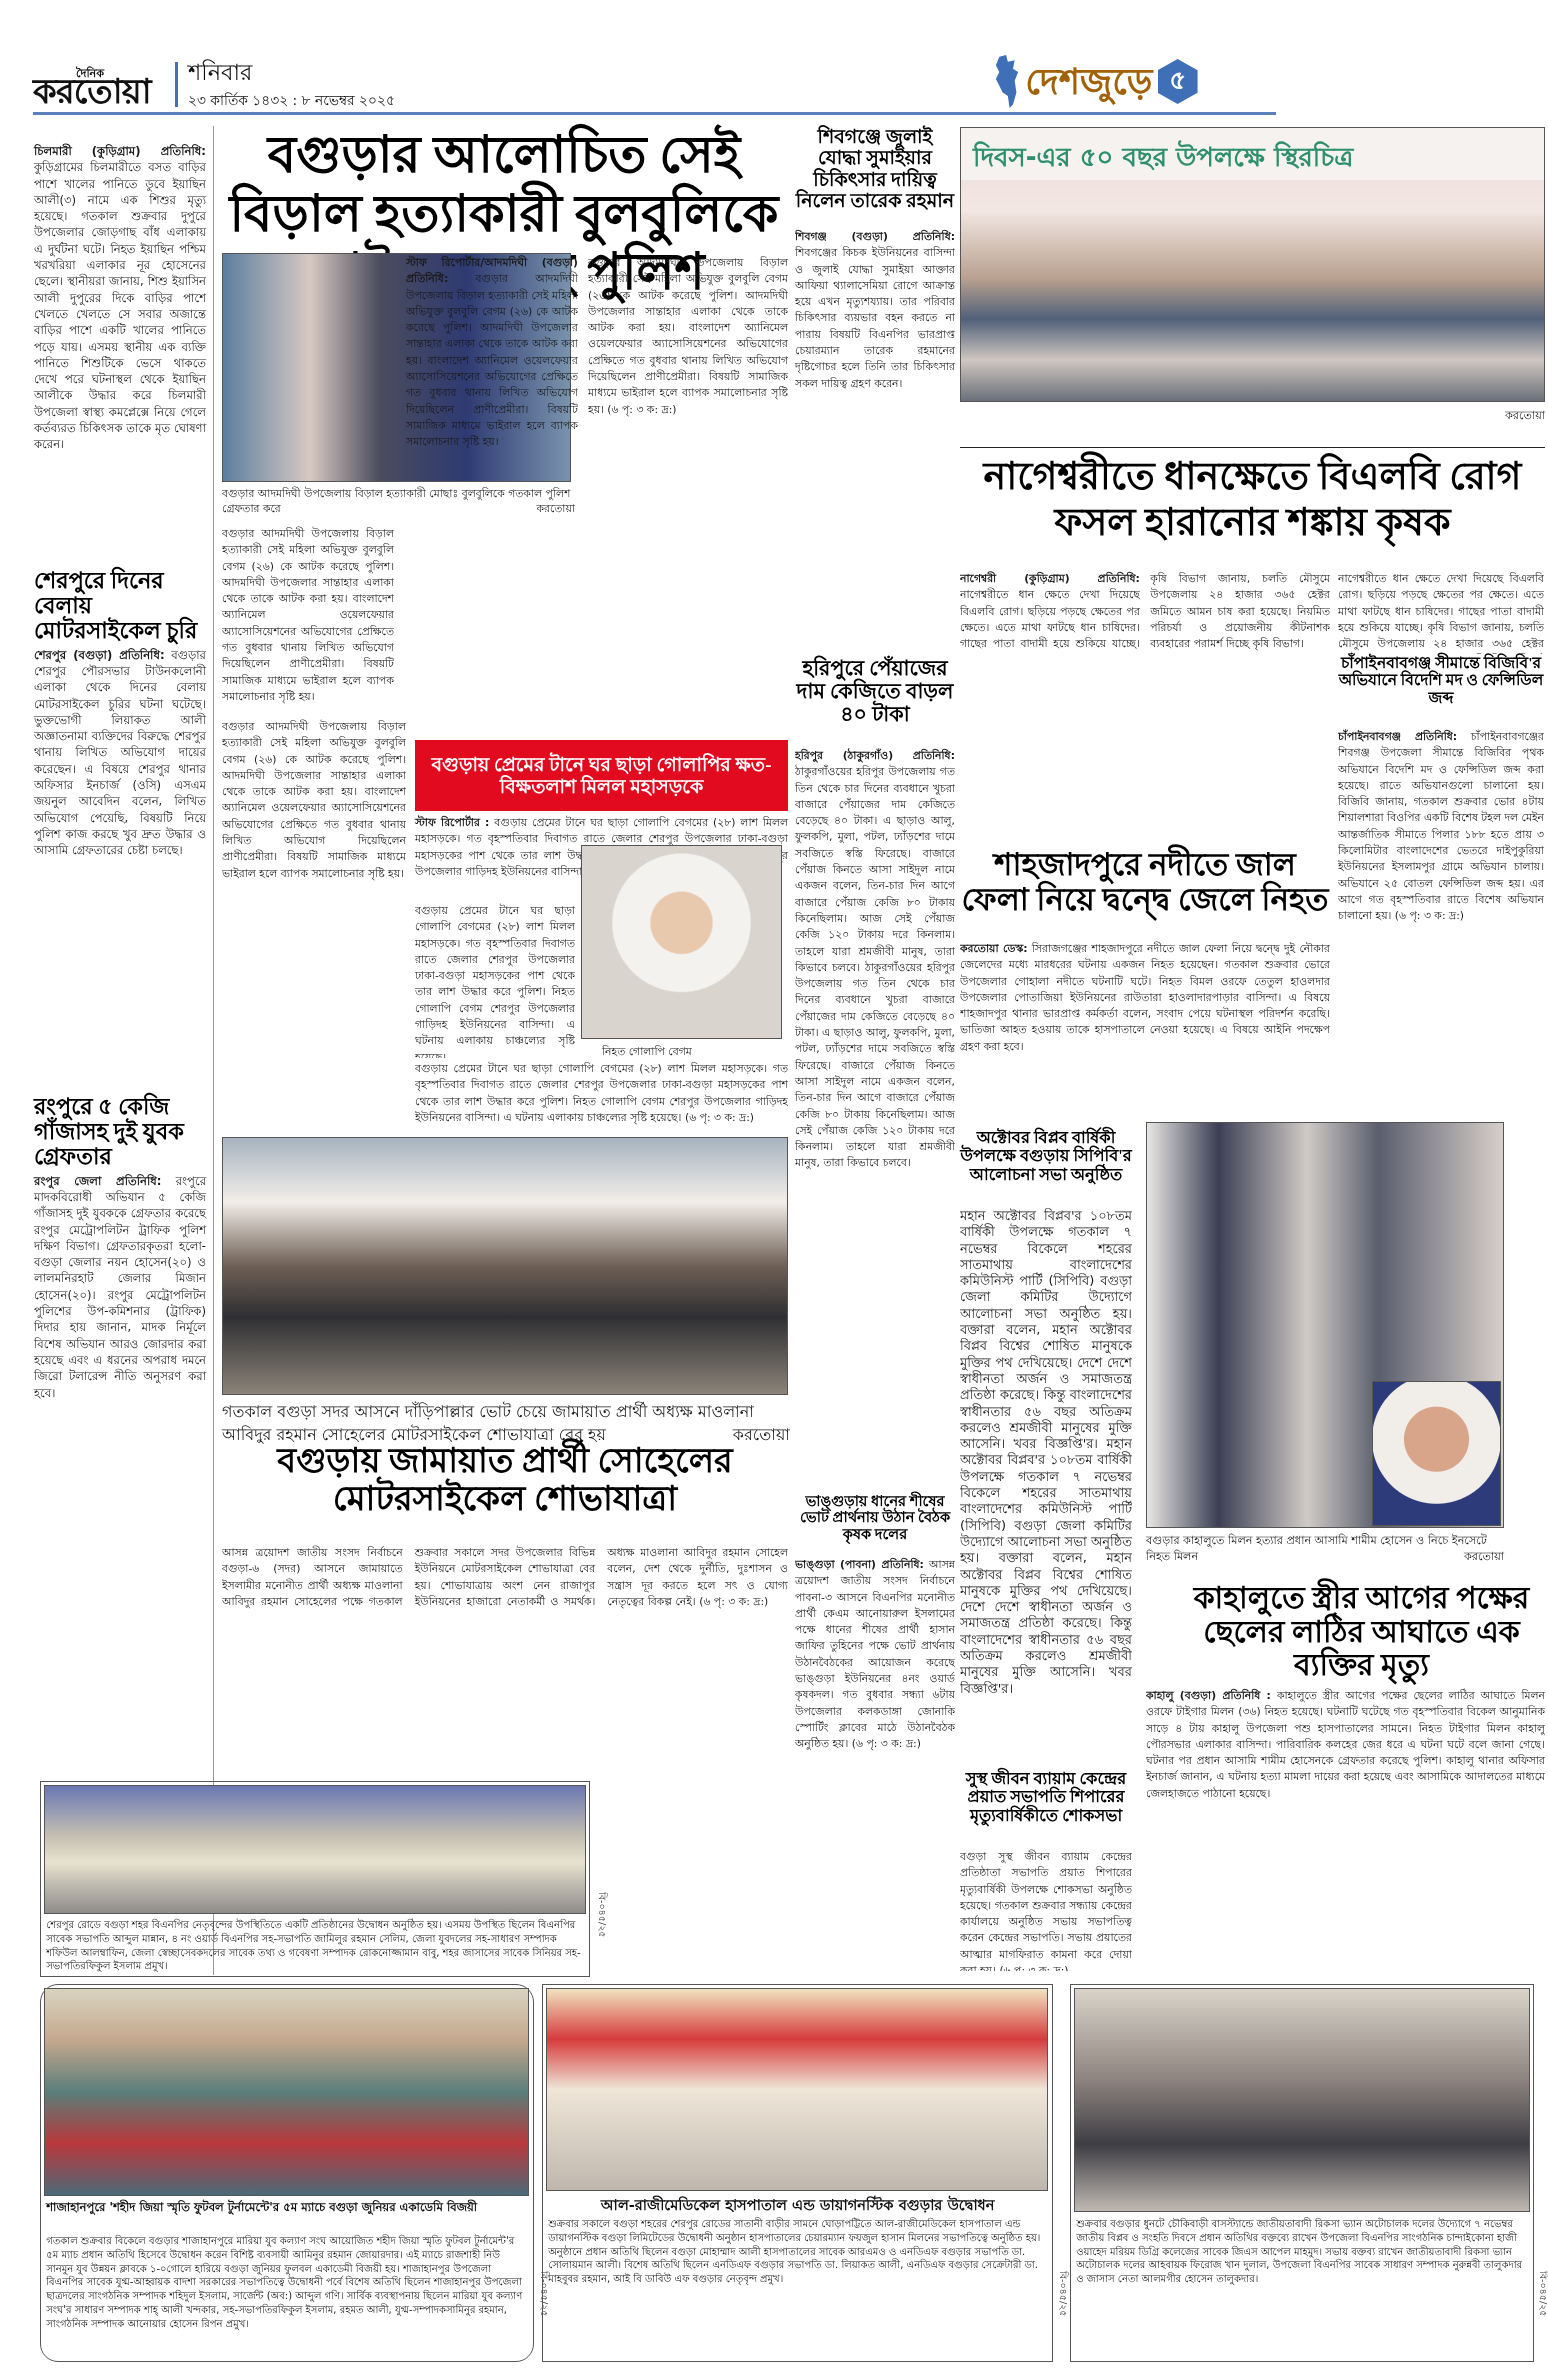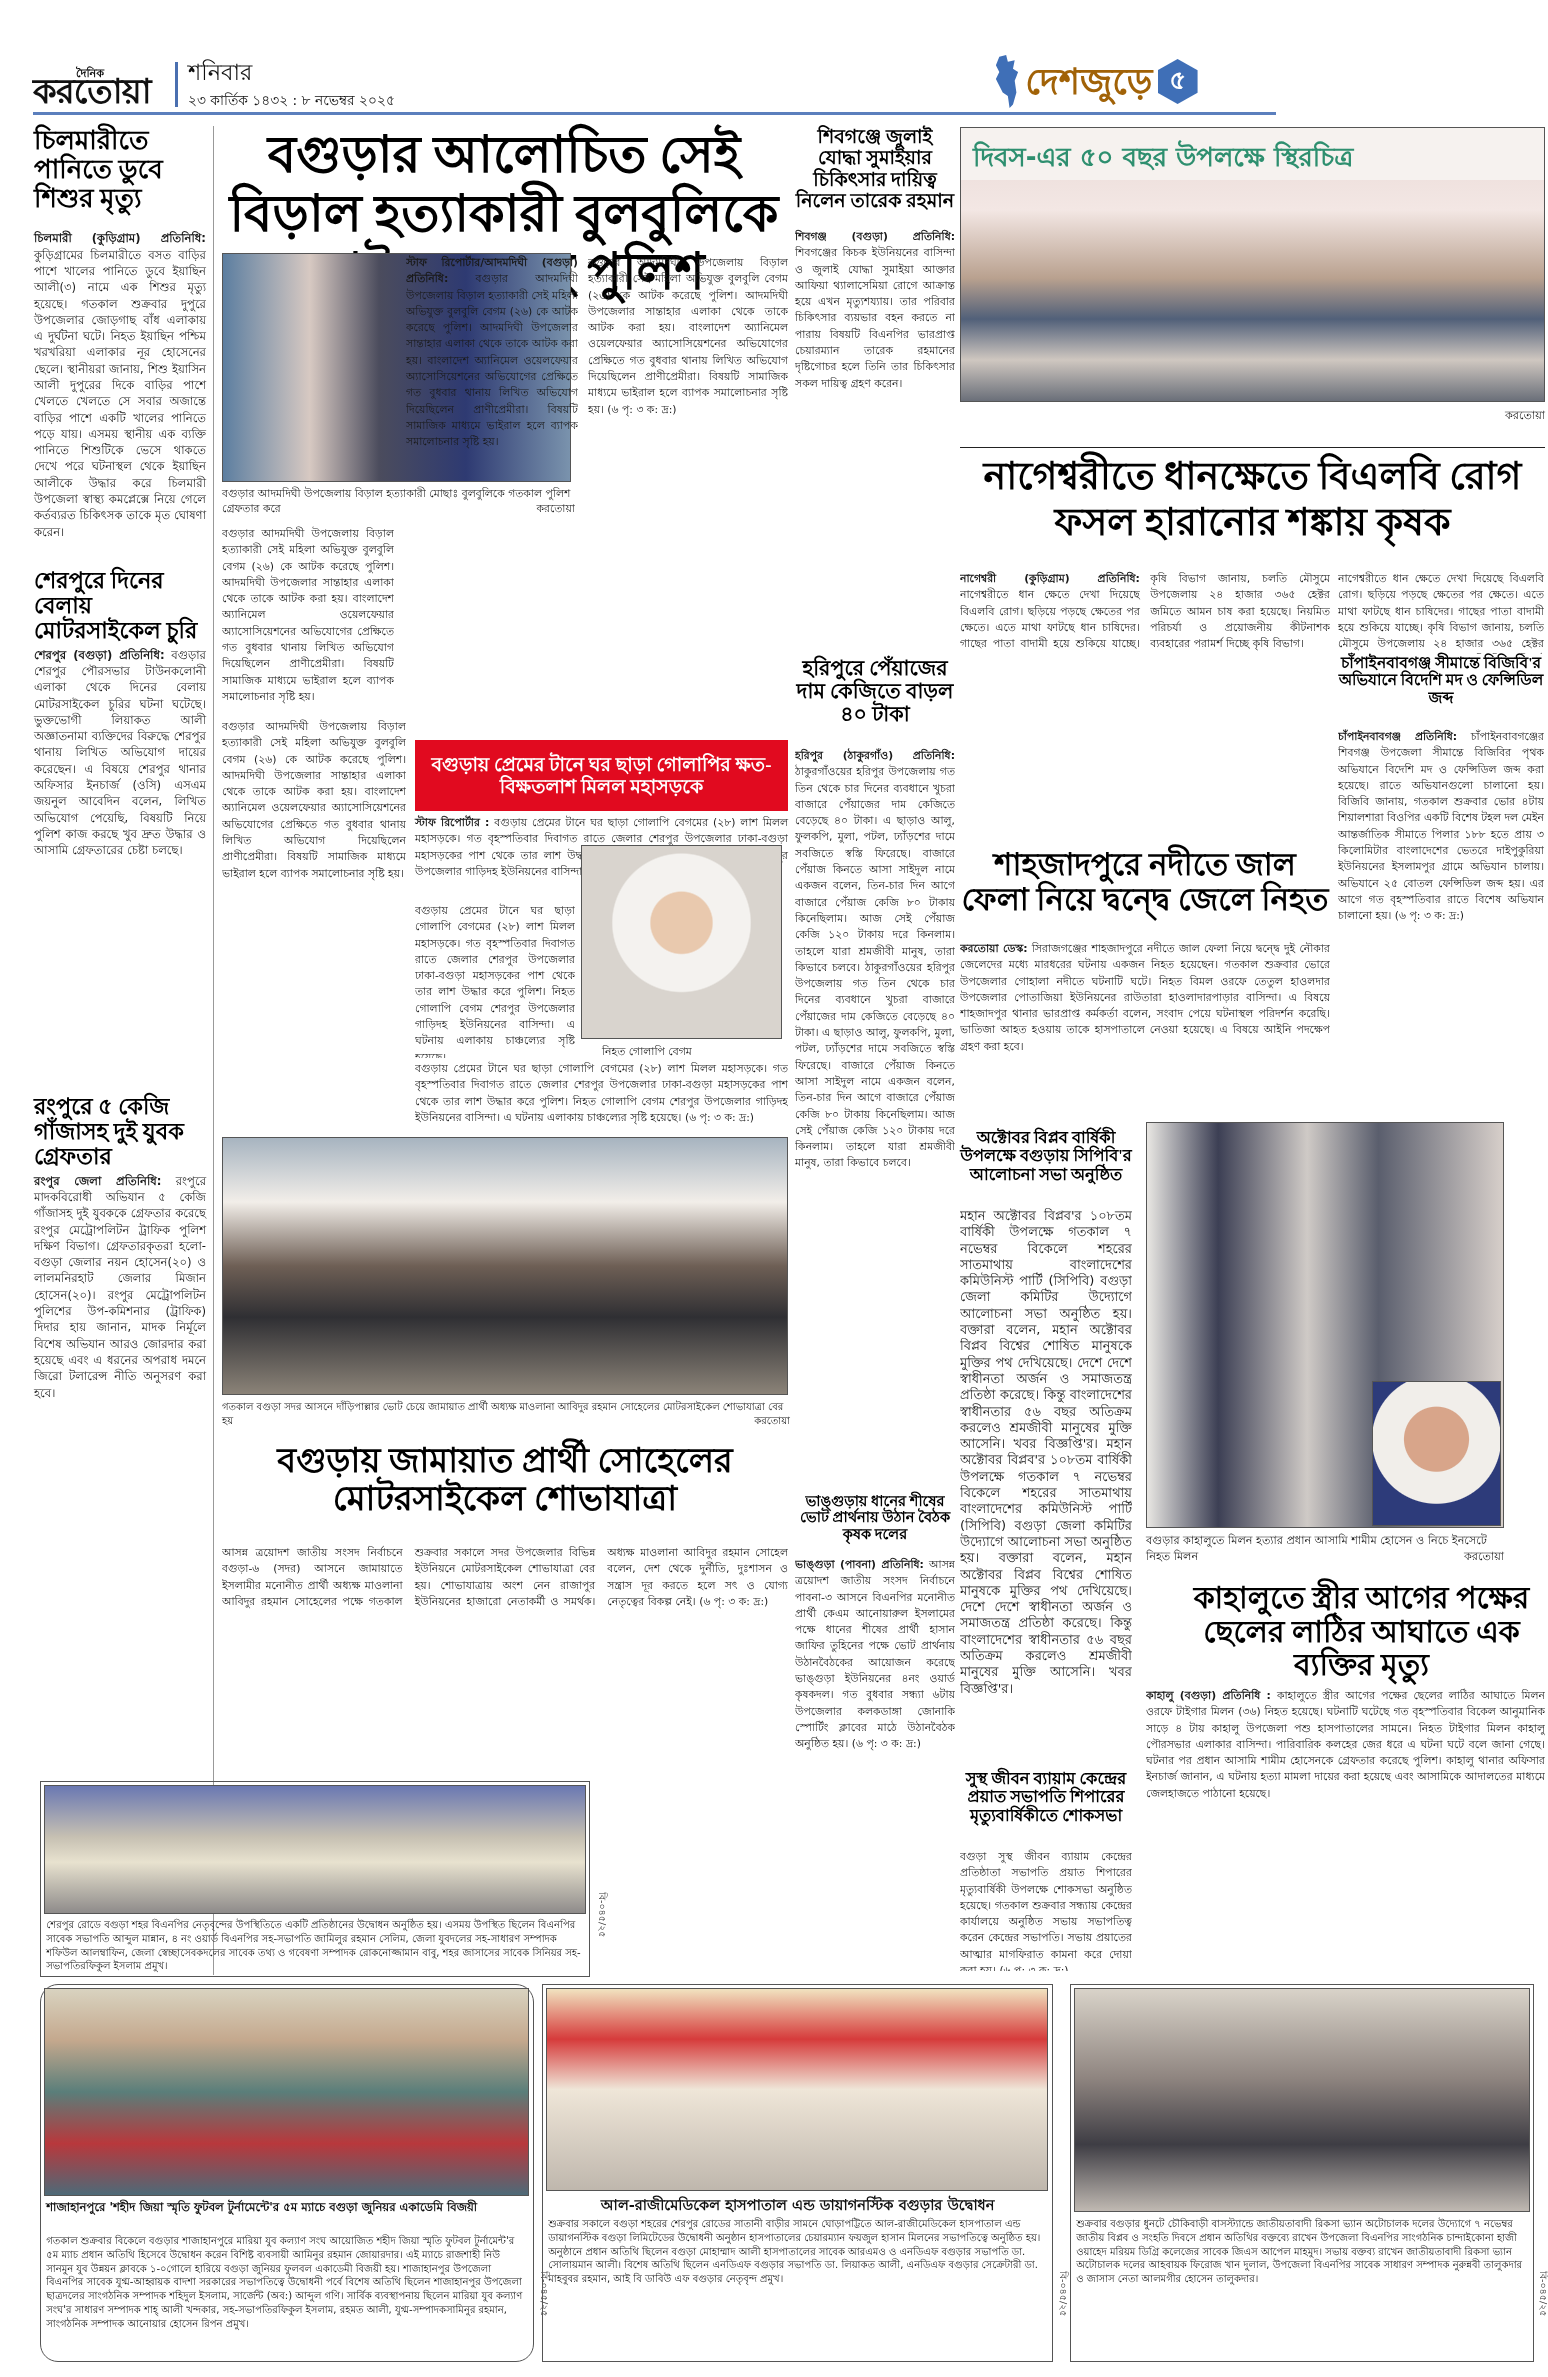--- a/index.html
+++ b/index.html
@@ -57,21 +57,20 @@
     <svg class="bd-map" viewBox="0 0 30 62">
       <path d="M6 2 L14 0 L16 8 L24 6 L22 16 L28 20 L24 30 L26 44 L22 58 L18 62 L16 48 L10 44 L6 36 L2 28 L6 20 L2 12 Z" fill="#3f6fb7"></path>
     </svg>
     <span class="section-name">দেশজুড়ে</span>
     <span class="page-no">৫</span>
   </div>
   <div class="mast-rule"></div>
 </div>
 
 <div class="abs" style="left:34px; top:126px; width:172px;">
-  <div class="hl" style="font-size:26px;">চিলমারীতে পানিতে ডুবে শিশুর মৃত্যু</div>
   <div class="body-txt" style="margin-top:17px;">
     <span class="byline">চিলমারী (কুড়িগ্রাম) প্রতিনিধি:</span>
     <span>কুড়িগ্রামের চিলমারীতে বসত বাড়ির পাশে খালের পানিতে ডুবে ইয়াছিন আলী(৩) নামে এক শিশুর মৃত্যু হয়েছে। গতকাল শুক্রবার দুপুরে উপজেলার জোড়গাছ বাঁধ এলাকায় এ দুর্ঘটনা ঘটে। নিহত ইয়াছিন পশ্চিম খরখরিয়া এলাকার নূর হোসেনের ছেলে। স্থানীয়রা জানায়, শিশু ইয়াসিন আলী দুপুরের দিকে বাড়ির পাশে খেলতে খেলতে সে সবার অজান্তে বাড়ির পাশে একটি খালের পানিতে পড়ে যায়। এসময় স্থানীয় এক ব্যক্তি পানিতে শিশুটিকে ভেসে থাকতে দেখে পরে ঘটনাস্থল থেকে ইয়াছিন আলীকে উদ্ধার করে চিলমারী উপজেলা স্বাস্থ্য কমপ্লেক্সে নিয়ে গেলে কর্তব্যরত চিকিৎসক তাকে মৃত ঘোষণা করেন।</span>
   </div>
 </div>
 
 <div class="abs" style="left:34px; top:568px; width:172px;">
   <div class="hl" style="font-size:22.4px;">শেরপুরে দিনের বেলায় মোটরসাইকেল চুরি</div>
   <div class="body-txt" style="margin-top:3.4px;">
     <span class="byline">শেরপুর (বগুড়া) প্রতিনিধি:</span>
@@ -126,21 +125,21 @@
 <div class="abs body-txt" style="left:415px; top:1061px; width:373px; height:69px; overflow:hidden; font-size:10.8px;">
   <span>বগুড়ায় প্রেমের টানে ঘর ছাড়া গোলাপি বেগমের (২৮) লাশ মিলল মহাসড়কে। গত বৃহস্পতিবার দিবাগত রাতে জেলার শেরপুর উপজেলার ঢাকা-বগুড়া মহাসড়কের পাশ থেকে তার লাশ উদ্ধার করে পুলিশ। নিহত গোলাপি বেগম শেরপুর উপজেলার গাড়িদহ ইউনিয়নের বাসিন্দা। এ ঘটনায় এলাকায় চাঞ্চল্যের সৃষ্টি হয়েছে।</span>
   <span>(৬ পৃ: ৩ ক: দ্র:)</span>
 </div>
 
 <div class="abs body-txt" style="left:222px; top:719px; width:184px; height:413px; overflow:hidden; font-size:10.8px;">
   <span>বগুড়ার আদমদিঘী উপজেলায় বিড়াল হত্যাকারী সেই মহিলা অভিযুক্ত বুলবুলি বেগম (২৬) কে আটক করেছে পুলিশ। আদমদিঘী উপজেলার সান্তাহার এলাকা থেকে তাকে আটক করা হয়। বাংলাদেশ অ্যানিমেল ওয়েলফেয়ার অ্যাসোসিয়েশনের অভিযোগের প্রেক্ষিতে গত বুধবার থানায় লিখিত অভিযোগ দিয়েছিলেন প্রাণীপ্রেমীরা। বিষয়টি সামাজিক মাধ্যমে ভাইরাল হলে ব্যাপক সমালোচনার সৃষ্টি হয়।</span>
 </div>
 
 <div class="photo ph-bikes" style="left:222px; top:1137px; width:566px; height:258px;"></div>
-<div class="abs caption" style="left:222px; top:1400px; width:568px; font-size:10px; line-height:14px;">
+<div class="abs caption" style="left:222px; top:1400px; width:568px; font-size:16px; line-height:23px;">
   <span>গতকাল বগুড়া সদর আসনে দাঁড়িপাল্লার ভোট চেয়ে জামায়াত প্রার্থী অধ্যক্ষ মাওলানা আবিদুর রহমান সোহেলের মোটরসাইকেল শোভাযাত্রা বের হয়</span>
   <span class="credit">করতোয়া</span>
 </div>
 <div class="abs" style="left:222px; top:1442px; width:566px; text-align:center;">
   <div class="hl" style="font-size:34px;">বগুড়ায় জামায়াত প্রার্থী সোহেলের মোটরসাইকেল শোভাযাত্রা</div>
 </div>
 <div class="abs body-txt" style="left:222px; top:1545px; width:566px; column-count:3; column-gap:12px; height:232px; overflow:hidden; font-size:10.8px;">
   <span>আসন্ন ত্রয়োদশ জাতীয় সংসদ নির্বাচনে বগুড়া-৬ (সদর) আসনে জামায়াতে ইসলামীর মনোনীত প্রার্থী অধ্যক্ষ মাওলানা আবিদুর রহমান সোহেলের পক্ষে গতকাল শুক্রবার সকালে সদর উপজেলার বিভিন্ন ইউনিয়নে মোটরসাইকেল শোভাযাত্রা বের হয়। শোভাযাত্রায় অংশ নেন রাজাপুর ইউনিয়নের হাজারো নেতাকর্মী ও সমর্থক। অধ্যক্ষ মাওলানা আবিদুর রহমান সোহেল বলেন, দেশ থেকে দুর্নীতি, দুঃশাসন ও সন্ত্রাস দূর করতে হলে সৎ ও যোগ্য নেতৃত্বের বিকল্প নেই।</span>
   <span>(৬ পৃ: ৩ ক: দ্র:)</span>
 </div>

